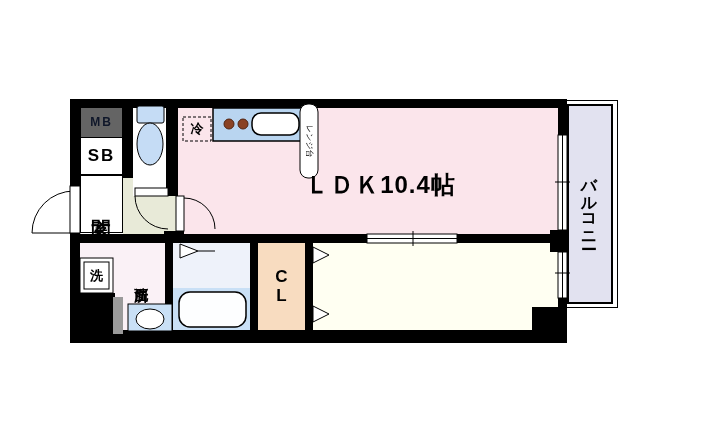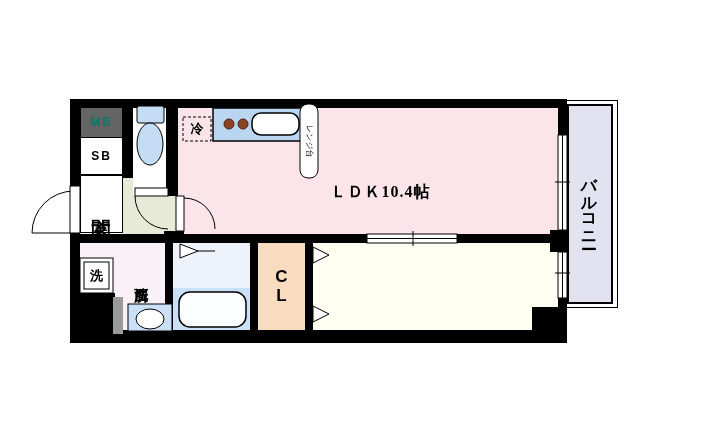--- a/index.html
+++ b/index.html
@@ -110,24 +110,24 @@
       <polygon points="180,244 180,258 198,251" fill="#fff" stroke="#000"></polygon>
       <line x1="198" y1="251" x2="215" y2="251" stroke="#000"></line>
     </g>
 
     <g>
       <polygon points="313,247 313,263 329,255" fill="#fff" stroke="#000"></polygon>
       <polygon points="313,306 313,322 329,314" fill="#fff" stroke="#000"></polygon>
     </g>
   </svg>
 
-  <div class="lbl" style="left:80px;top:107px;width:43px;height:30px;font-size:12px;color:#0f766e;letter-spacing:2px;">MB</div>
-  <div class="lbl" style="left:80px;top:137px;width:43px;height:38px;font-size:12px;letter-spacing:2px;">SB</div>
+  <div class="lbl" style="left:80px;top:107px;width:43px;height:30px;font-size:12px;color:#0f172a;letter-spacing:2px;">MB</div>
+  <div class="lbl" style="left:80px;top:137px;width:43px;height:38px;font-size:17px;letter-spacing:2px;">SB</div>
   <div class="lbl v" style="left:89px;top:176px;width:24px;height:56px;font-size:19px;">玄関</div>
   <div class="lbl v" style="left:131px;top:244px;width:21px;height:66px;font-size:14px;">洗面所</div>
   <div class="lbl" style="left:80px;top:258px;width:33px;height:35px;font-size:13px;">洗</div>
   <div class="lbl" style="left:183px;top:117px;width:28px;height:24px;font-size:13px;">冷</div>
   <div class="lbl side" style="left:301px;top:107px;width:16px;height:68px;font-size:8px;font-weight:normal;">レンジ台</div>
-  <div class="lbl" style="left:278px;top:177px;width:205px;height:30px;font-size:16px;letter-spacing:1px;font-family:Liberation Serif, serif;">ＬＤＫ10.4帖</div>
+  <div class="lbl" style="left:278px;top:170px;width:205px;height:30px;font-size:24px;letter-spacing:1px;">ＬＤＫ10.4帖</div>
   <div class="lbl v" style="left:269px;top:255px;width:24px;height:62px;font-size:17px;">CL</div>
   <div class="lbl vmix" style="left:577px;top:118px;width:23px;height:170px;font-size:16px;">バルコニー</div>
 
 </div>
 
 </body></html>

